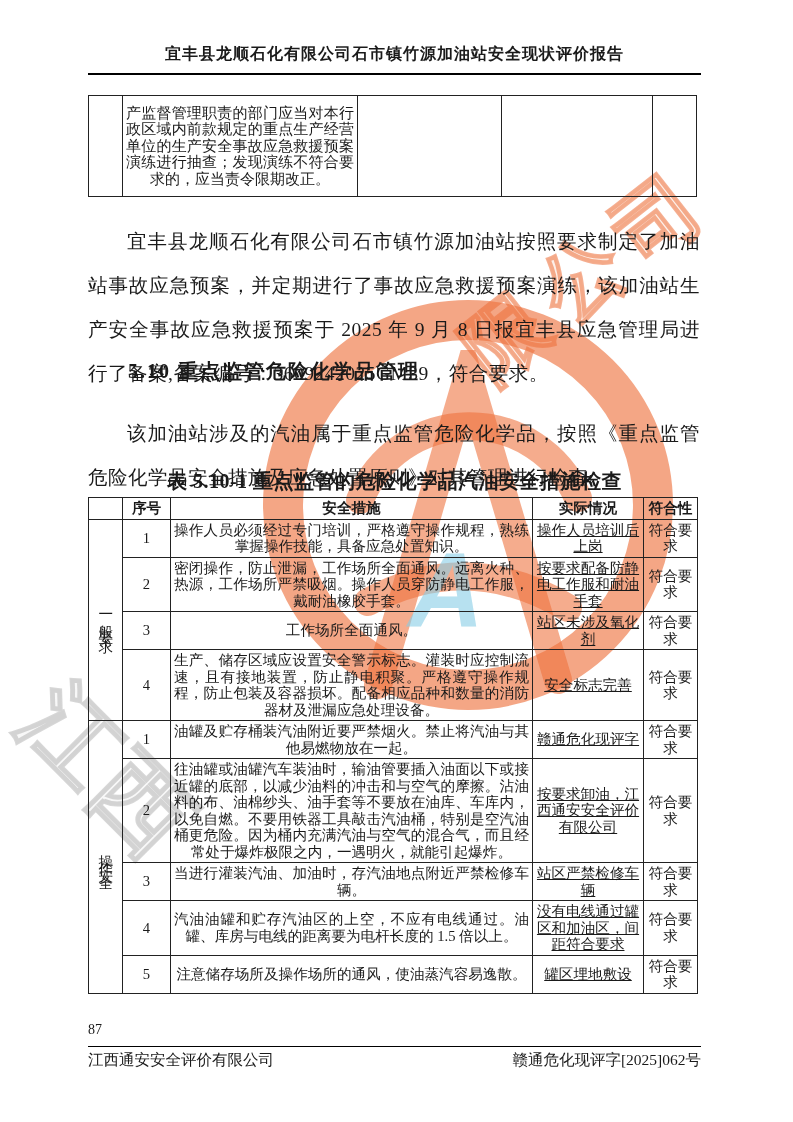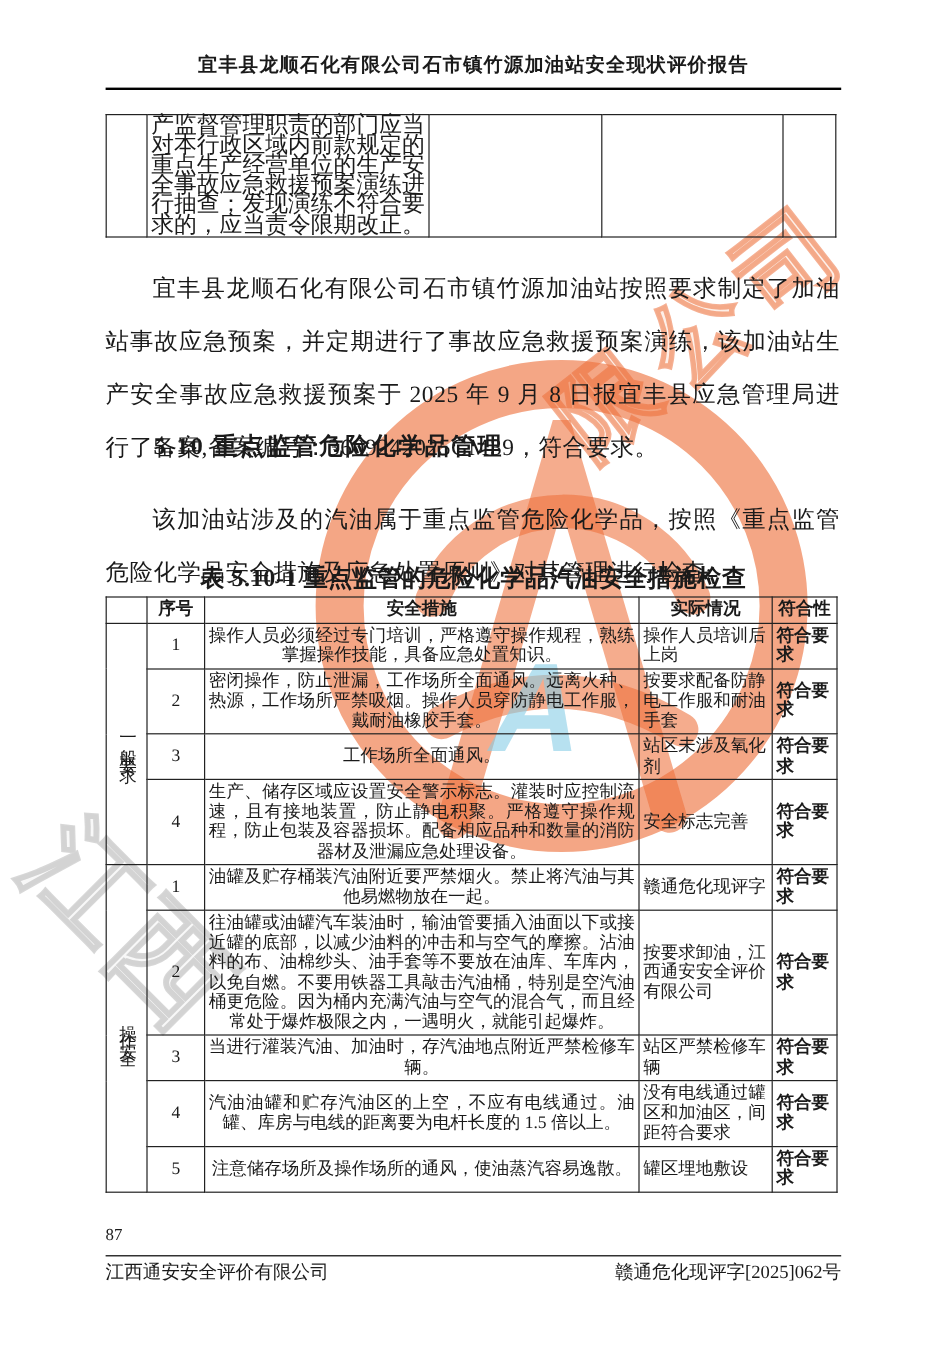--- a/index.html
+++ b/index.html
@@ -14,21 +14,21 @@
   .header-title{
     left:88px;top:44px;width:613px;text-align:center;
     font-size:16px;font-weight:bold;letter-spacing:1px;
   }
   .header-line{left:88px;top:73px;width:613px;border-top:2px solid #000;height:0;}
 
   
   .top-table{left:88px;top:95px;border-collapse:collapse;table-layout:fixed;width:608px;}
   .top-table td{
     border:1px solid #222;vertical-align:middle;padding:1px 3px;
-    font-size:19px;line-height:16.5px;height:98px;
+    font-size:15px;line-height:16.5px;height:98px;
   }
   .top-table td.txt{
     text-align:justify;text-align-last:center;
   }
 
   
   .para{
     left:88px;width:612px;font-size:19.5px;line-height:44px;
     text-align:justify;text-indent:2em;letter-spacing:0.5px;
   }
@@ -48,22 +48,22 @@
     border:1px solid #222;padding:2px 3px;font-size:14.6px;line-height:16.5px;
     vertical-align:middle;word-break:break-all;
   }
   .main-table thead th{font-weight:bold;text-align:center;}
   .group-cell{
     writing-mode:vertical-rl;text-orientation:upright;
     text-align:center;letter-spacing:7px;font-size:15px;padding:0;
   }
   .no-cell{text-align:center;font-size:13.5px;}
   .measure-cell{text-align:justify;text-align-last:center;}
-  .actual-cell{}
-  .compliance-cell{text-align:left;font-weight:bold;}
+  .actual-cell{text-align:center;text-decoration:underline;}
+  .compliance-cell{text-align:center;}
 
   
   .page-number{left:88px;top:1022px;width:613px;text-align:left;font-size:14px;}
   .footer-line{left:88px;top:1046px;width:613px;border-top:1.5px solid #000;height:0;}
   .footer-row{left:88px;top:1050px;width:613px;display:flex;justify-content:space-between;font-size:15.5px;}
 
   
   .wm-layer{left:0;top:0;width:793px;height:1122px;pointer-events:none;mix-blend-mode:multiply;}
   .seal-ring{
     position:absolute;left:263px;top:300px;width:410px;height:410px;

